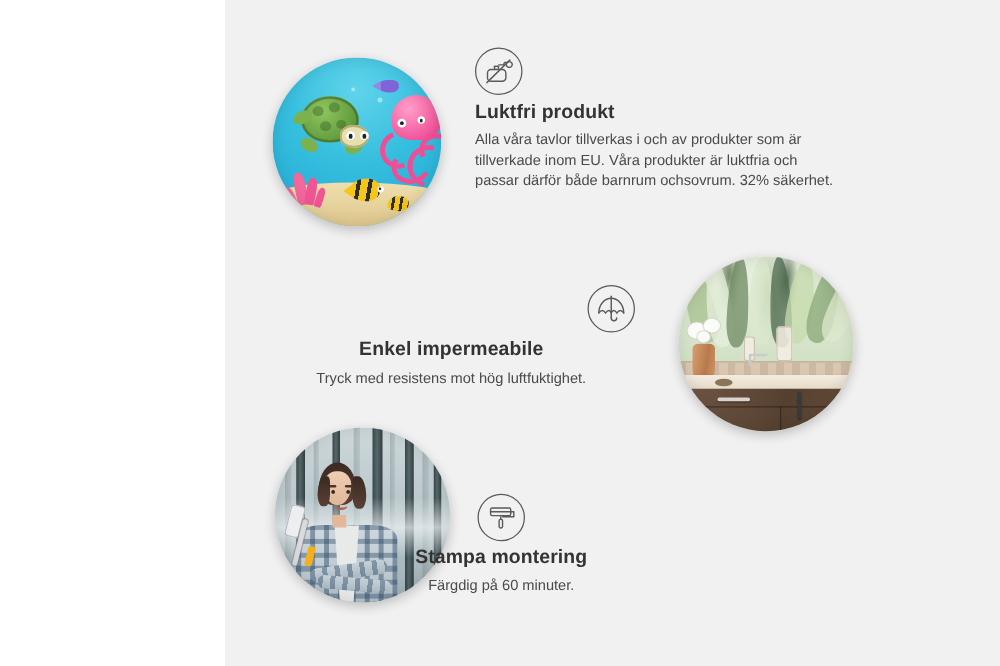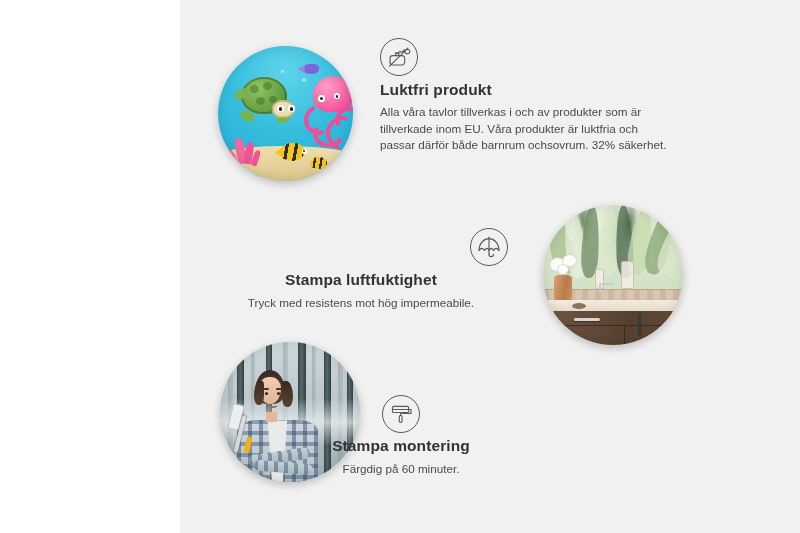--- a/index.html
+++ b/index.html
@@ -410,22 +410,22 @@
           <path d="M23.8 22.5 C25.8 19.8 27.4 19.8 29.5 22.5"></path>
 
           <path d="M19 10.2 v16.6"></path>
           <path d="M19 26.8 a2.3 2.3 0 0 0 4.6 0"></path>
 
           <path d="M19 10.2 v-1.8"></path>
         </svg>
       </div>
 
       <div class="txt center" style="left:16px;top:80px;width:330px;">
-        <p class="title">Stampa luftfuktighet</p>
-        <p class="sub" style="margin-top:5px;">Tryck med resistens mot hög impermeabile.</p>
+        <p class="title">Enkel impermeabile</p>
+        <p class="sub" style="margin-top:5px;">Tryck med resistens mot hög luftfuktighet.</p>
       </div>
     </div>
 
     <div class="row" style="left:0;top:330px;width:539px;height:170px;">
 
       <div class="bubble" style="left:40px;top:12px;width:140px;height:140px;">
         <div class="art">
           <div class="forest-bg"></div>
 
           <div class="trunk far" style="left:6%;width:5px;"></div>

